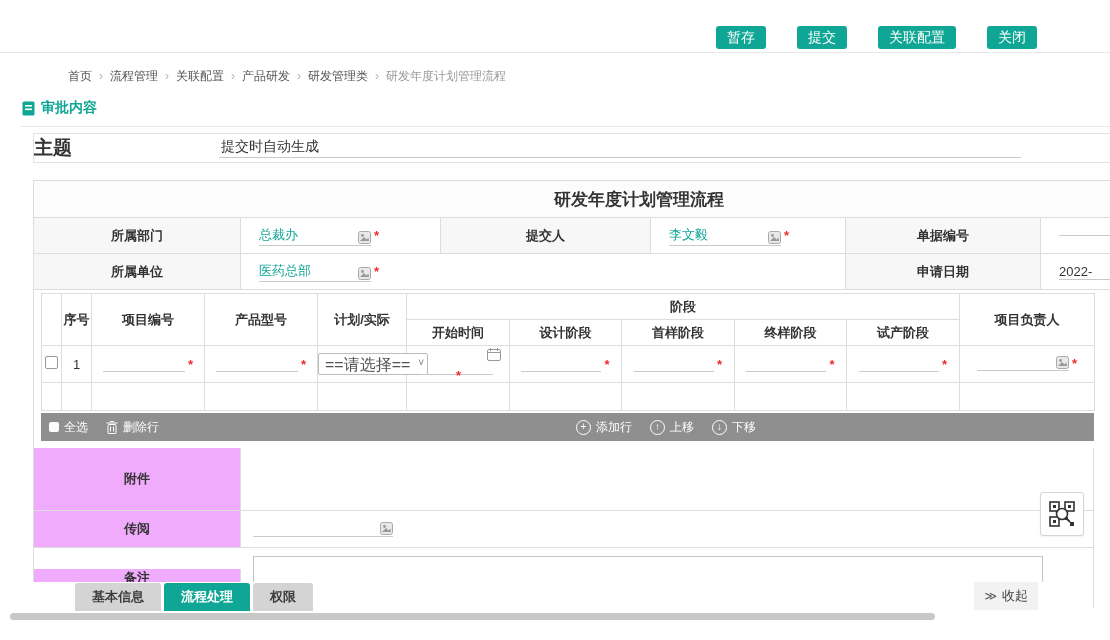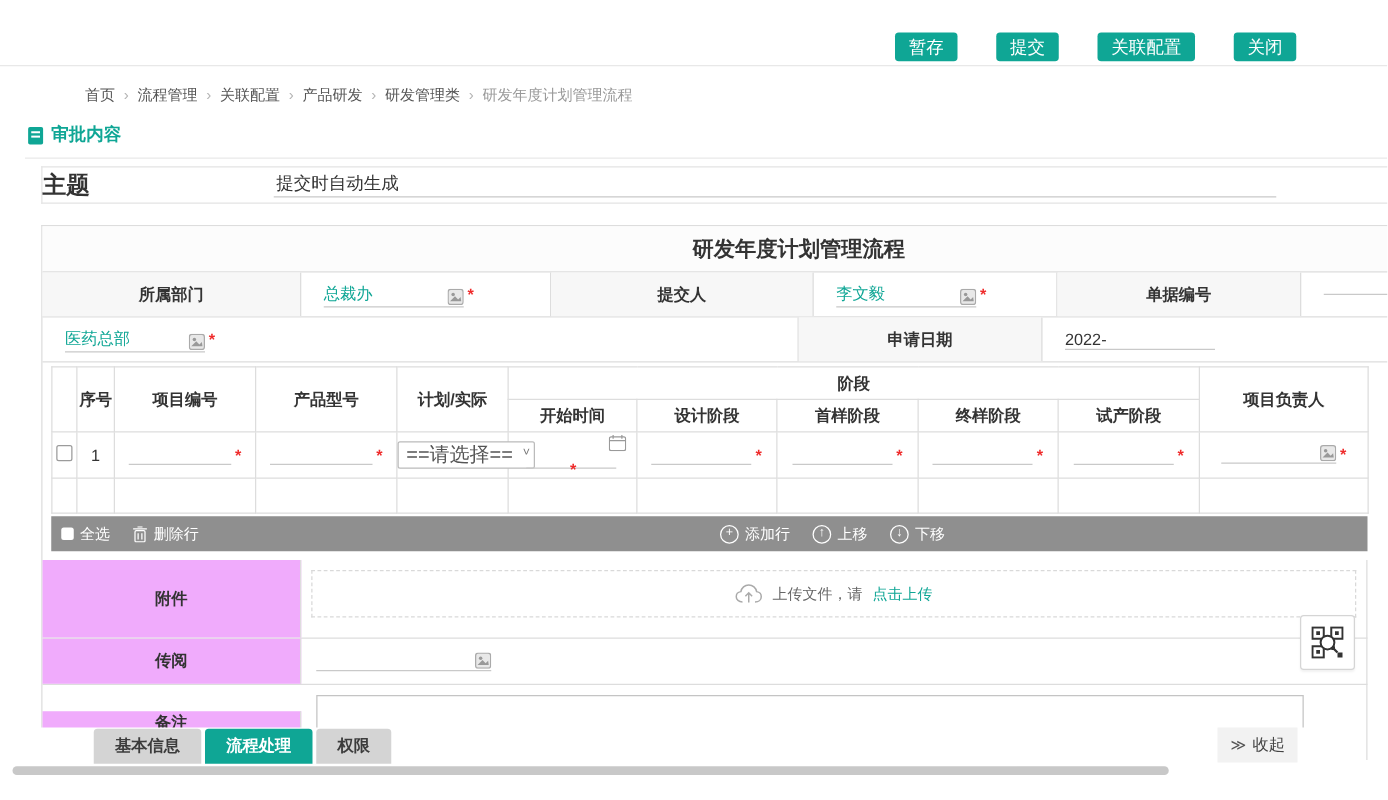--- a/index.html
+++ b/index.html
@@ -180,20 +180,21 @@
         </span>
         <span class="req">*</span>
       </div>
       <div class="cell label-cell w195">单据编号</div>
       <div class="cell value-cell flex1">
         <span class="blank-line" style="width:120px"></span>
       </div>
     </div>
 
     <div class="form-row">
+      <div class="cell label-cell w207">所属单位</div>
       <div class="cell value-cell w605">
         <span class="field-line" style="width:112px">
           <span class="link-val">医药总部</span>
           <span>
             <svg width="13" height="13" viewBox="0 0 13 13">
                 <rect x="0.5" y="0.5" width="12" height="12" rx="2" fill="#e8e8e8" stroke="#aaa"></rect>
                 <circle cx="4.5" cy="4.5" r="1.4" fill="#999"></circle>
                 <path d="M2 10 L6 6 L8.5 8.5 L10.5 6.5 L11 10 Z" fill="#999"></path>
               </svg>
           </span>
@@ -362,32 +363,20 @@
           <span class="gt-item">
             <span class="circle-icon">↓</span>
             <span>下移</span>
           </span>
         </div>
       </div>
     </div>
 
     <div class="low-row attach-row">
       <div class="low-label">附件</div>
-      <div class="low-content">
-        <div class="upload-box">
-          <span>
-            <svg width="22" height="16" viewBox="0 0 22 16">
-                <path d="M6 14.5 C3 14.5 1 12.8 1 10.3 C1 8.1 2.6 6.6 4.7 6.3 C5.2 3.3 7.8 1 11 1 C14.2 1 16.8 3.3 17.3 6.3 C19.4 6.6 21 8.1 21 10.3 C21 12.8 19 14.5 16 14.5" fill="none" stroke="#aaa" stroke-width="1.2"></path>
-                <path d="M11 15 L11 7.5 M8.3 10 L11 7.2 L13.7 10" fill="none" stroke="#aaa" stroke-width="1.2"></path>
-              </svg>
-          </span>
-          <span>上传文件，请</span>
-          <span class="upload-link">点击上传</span>
-        </div>
-      </div>
     </div>
 
     <div class="low-row circ-row">
       <div class="low-label">传阅</div>
       <div class="low-content">
         <span class="field-line circ-line">
           <span></span>
           <span>
             <svg width="13" height="13" viewBox="0 0 13 13">
                 <rect x="0.5" y="0.5" width="12" height="12" rx="2" fill="#e8e8e8" stroke="#aaa"></rect>

